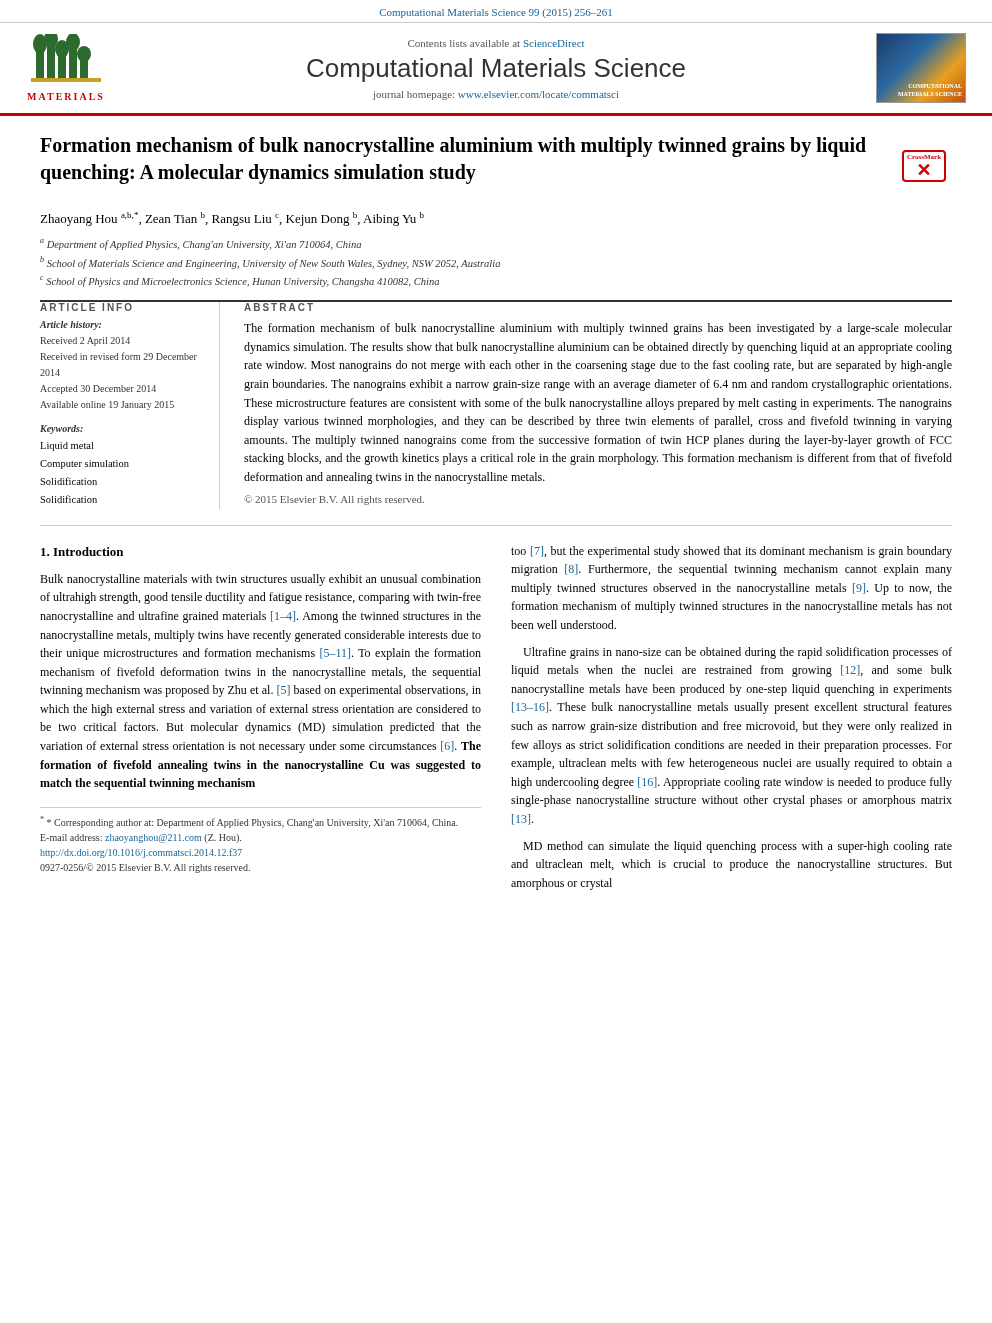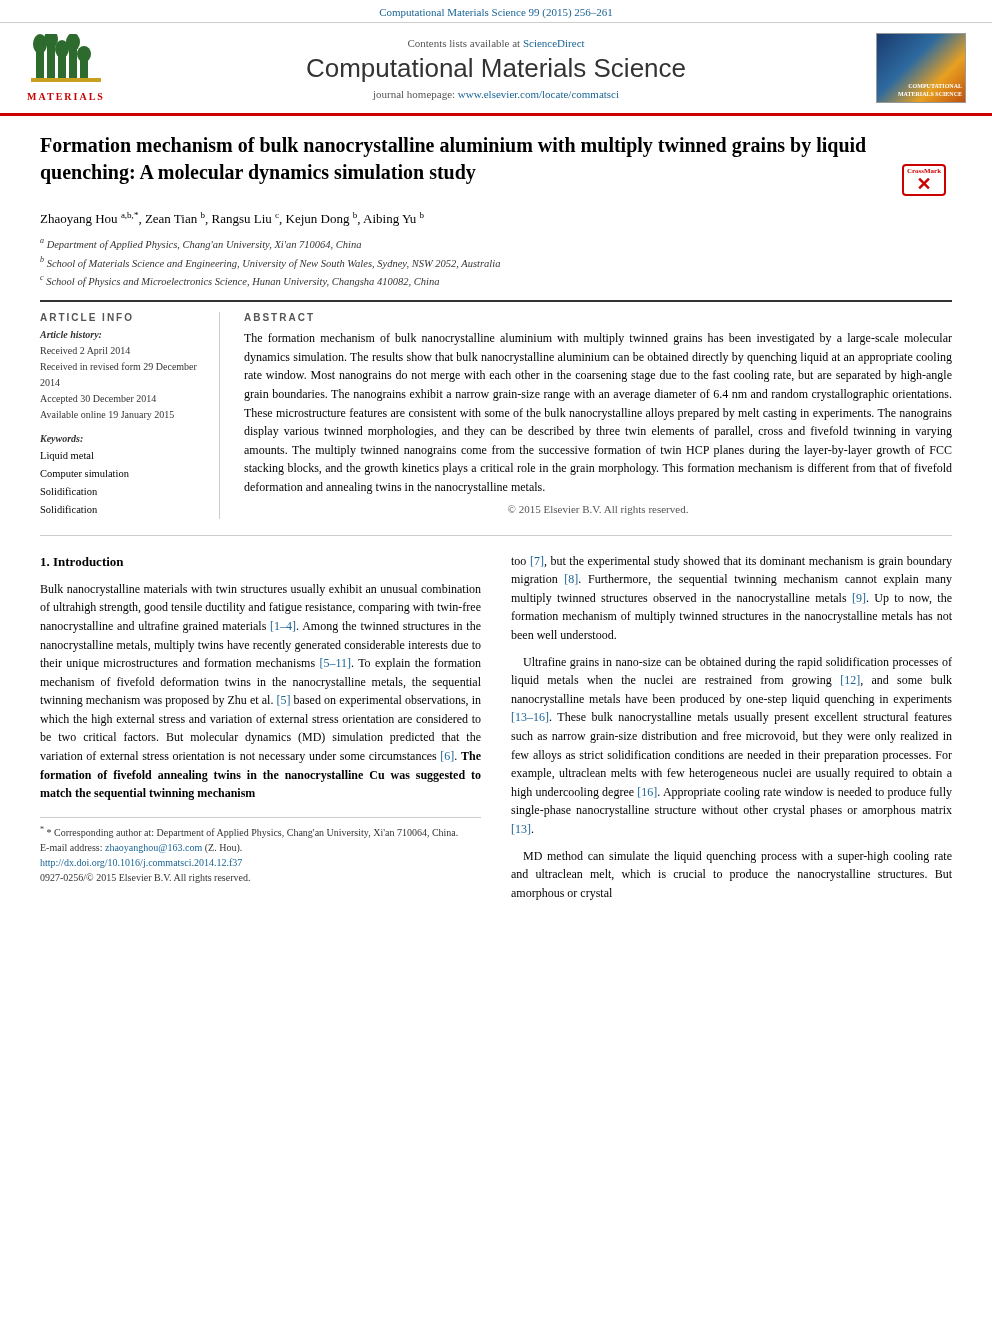--- a/index.html
+++ b/index.html
@@ -99,21 +99,21 @@
     
     .main-content {
       padding: 16px 40px 20px;
     }
 
     
     .article-title-section {
       display: flex;
       gap: 4px;
       margin-bottom: 14px;
-      align-items: flex-end;
+      align-items: center;
     }
     .article-title-text {
       flex: 1;
     }
     .article-title {
       font-size: 20px;
       font-weight: bold;
       line-height: 1.35;
       color: #000;
       margin-bottom: 10px;
@@ -161,21 +161,20 @@
       margin-bottom: 10px;
       font-style: italic;
     }
     .affiliations sup { font-size: 8px; }
 
     
     .two-col {
       display: flex;
       gap: 24px;
       border-top: 2px solid #333;
-      padding-top: 10px;
       margin-bottom: 14px;
     }
 
     
     .article-info {
       width: 180px;
       flex-shrink: 0;
       border-right: 1px solid #ccc;
       padding-right: 16px;
     }
@@ -216,21 +215,21 @@
     }
     .abstract-text {
       font-size: 12px;
       line-height: 1.55;
       color: #000;
       text-align: justify;
     }
     .copyright-line {
       font-size: 11px;
       color: #555;
-      text-align: center;
+      text-align: left;
       margin-top: 6px;
     }
 
     
     .section-divider {
       border: none;
       border-top: 1px solid #ccc;
       margin: 16px 0;
     }
 
@@ -377,21 +376,21 @@
   <div class="body-two-col">
 
     <div class="body-col">
       <h2>1. Introduction</h2>
       <p>Bulk nanocrystalline materials with twin structures usually exhibit an unusual combination of ultrahigh strength, good tensile ductility and fatigue resistance, comparing with twin-free nanocrystalline and ultrafine grained materials <a href="#">[1–4]</a>. Among the twinned structures in the nanocrystalline metals, multiply twins have recently generated considerable interests due to their unique microstructures and formation mechanisms <a href="#">[5–11]</a>. To explain the formation mechanism of fivefold deformation twins in the nanocrystalline metals, the sequential twinning mechanism was proposed by Zhu et al. <a href="#">[5]</a> based on experimental observations, in which the high external stress and variation of external stress orientation are considered to be two critical factors. But molecular dynamics (MD) simulation predicted that the variation of external stress orientation is not necessary under some circumstances <a href="#">[6]</a>. <span class="bold-text">The formation of fivefold annealing twins in the nanocrystalline Cu was suggested to match the sequential twinning mechanism</span></p>
 
       <div class="footnote-section">
         <div><sup>*</sup> <span>* Corresponding author at: Department of Applied Physics, Chang'an University, Xi'an 710064, China.</span></div>
         <div>
           <span>E-mail address:</span>
-          <a class="footnote-link" href="#">zhaoyanghou@163.com</a>
+          <a class="footnote-link" href="#">zhaoyanghou@211.com</a>
           <span>(Z. Hou).</span>
         </div>
         <div>
           <a class="footnote-link" href="#">http://dx.doi.org/10.1016/j.commatsci.2014.12.f37</a>
         </div>
         <div>0927-0256/© 2015 Elsevier B.V. All rights reserved.</div>
       </div>
     </div>
 
     <div class="body-col">

